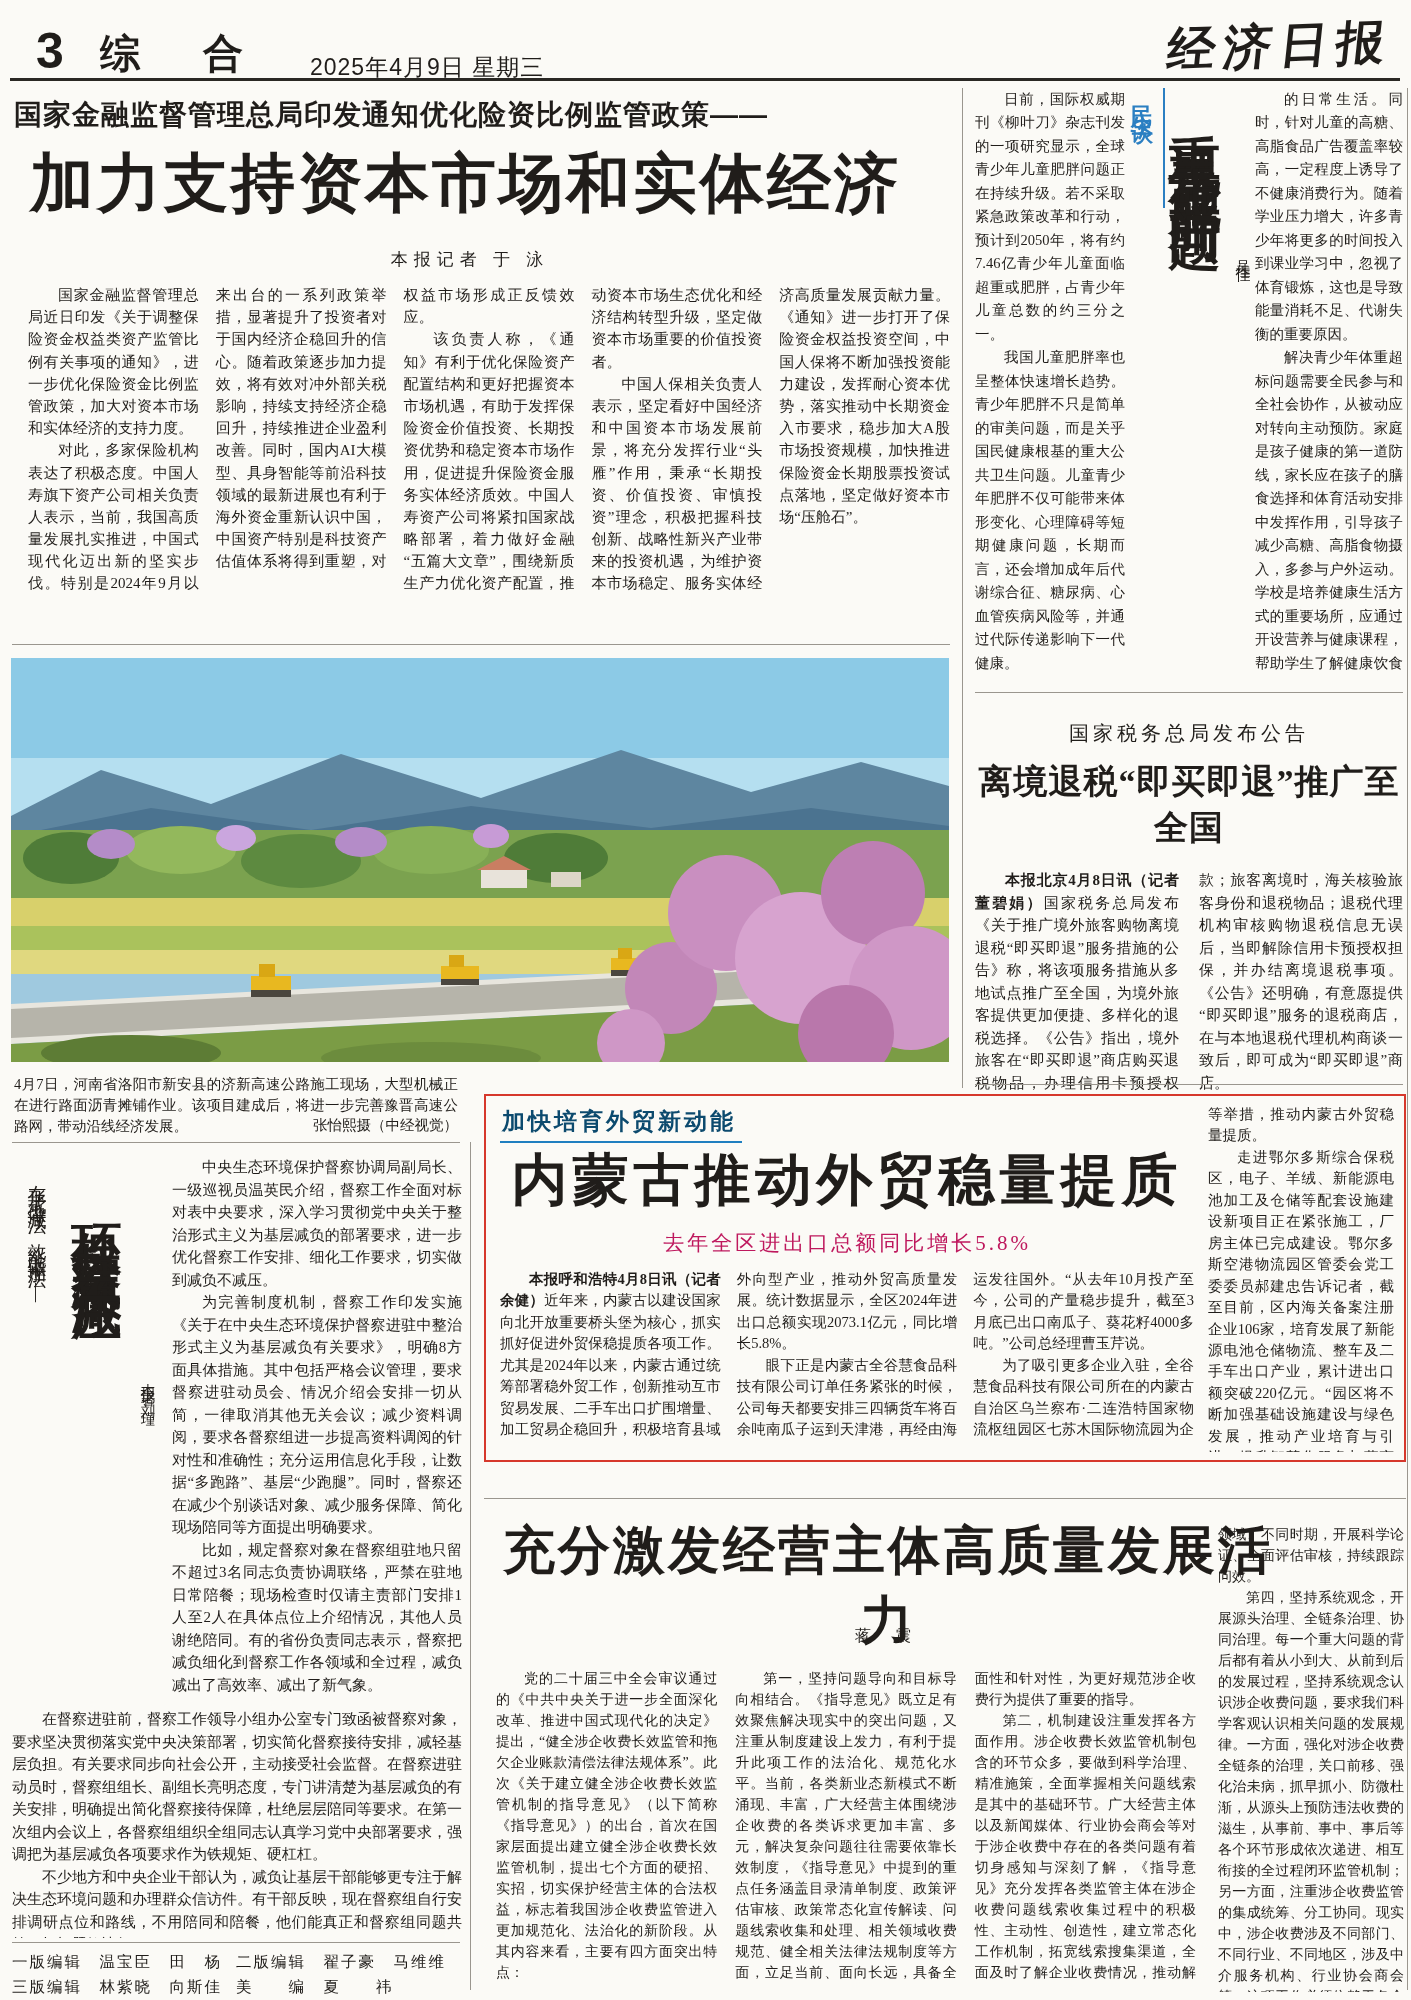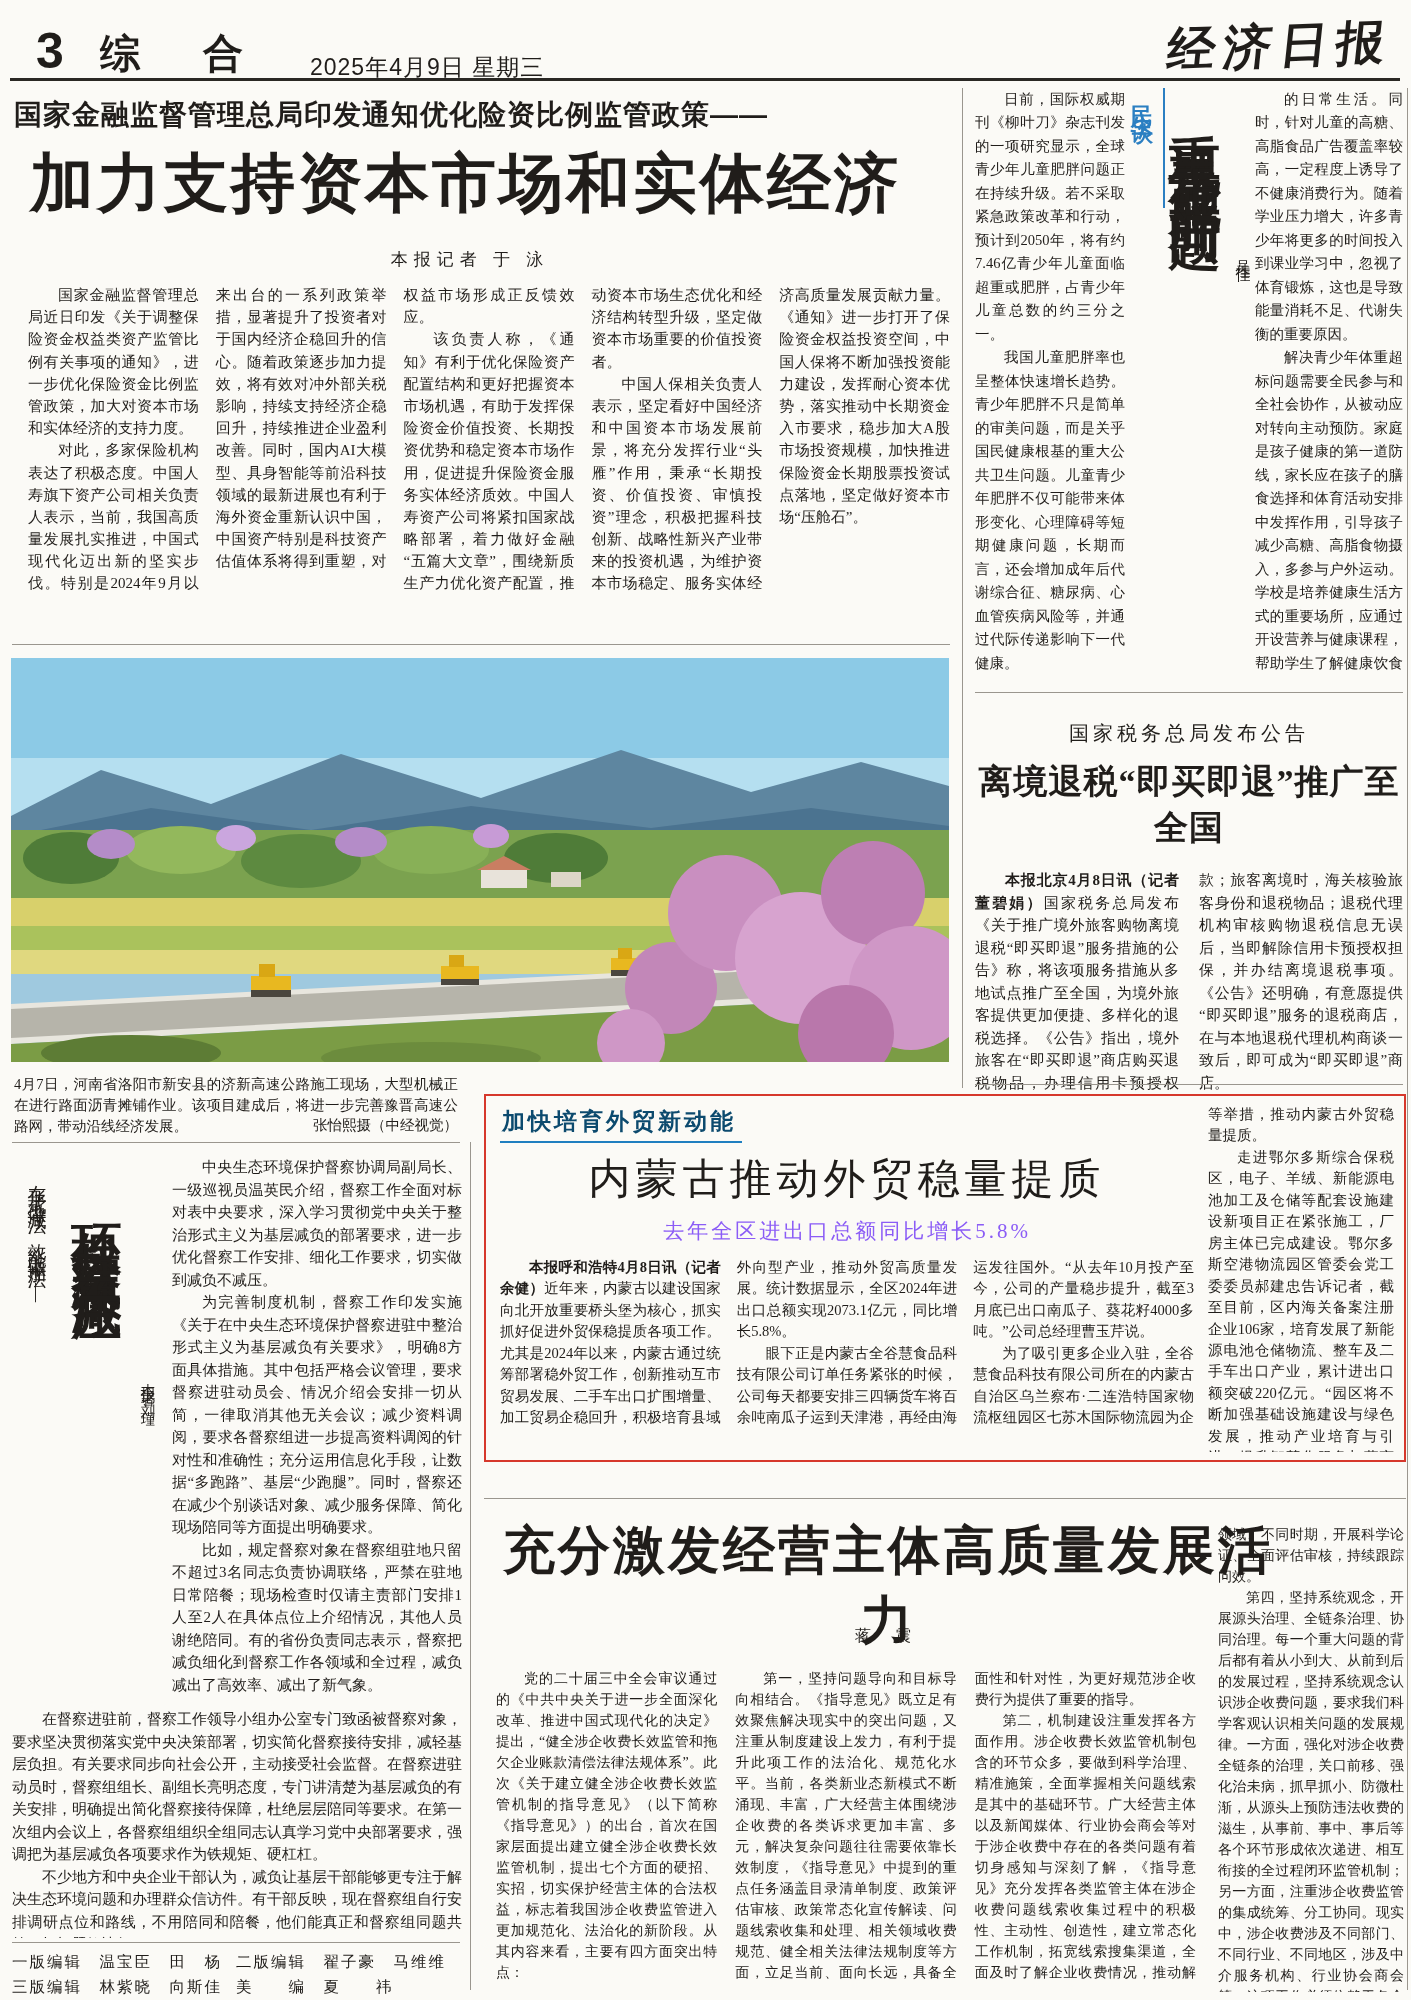--- a/index.html
+++ b/index.html
@@ -46,22 +46,22 @@
   .rule-ms-bottom { left:975px; top:692px; width:428px; height:1px; }
   .tax { left:975px; top:702px; width:428px; height:378px; }
   .tax-kicker { margin-top:18px; text-align:center; font-size:20px; letter-spacing:4px; }
   .tax-headline { margin-top:12px; text-align:center; font-size:34px; font-weight:900; letter-spacing:1px; font-family:"Liberation Serif","DejaVu Serif",serif; }
   .tax-body { margin-top:18px; height:252px; column-count:2; column-gap:20px; font-size:15px; line-height:1.5; }
   .rule-tax-bottom { left:975px; top:1084px; width:428px; height:1px; }
   
   .trade-box { left:484px; top:1094px; width:922px; height:368px; border:2.5px solid #d6382c; background:#fbfaf6; }
   .trade-left { position:absolute; left:14px; top:8px; width:694px; height:350px; }
   .trade-kicker { display:inline-block; color:#0c4a6e; font-size:23px; font-weight:bold; letter-spacing:3px; border-bottom:2px solid #1f7fc0; padding:2px 6px 4px 2px; }
-  .trade-title { margin-top:8px; text-align:center; font-size:42px; font-weight:400; letter-spacing:5px; font-family:"Liberation Serif","DejaVu Serif",serif; }
-  .trade-subtitle { margin-top:10px; text-align:center; font-size:21px; letter-spacing:3px; color:#8b5cf6; }
+  .trade-title { margin-top:0; text-align:center; font-size:56px; font-weight:700; letter-spacing:5px; font-family:"Liberation Serif","DejaVu Serif",serif; }
+  .trade-subtitle { margin-top:10px; text-align:center; font-size:21px; letter-spacing:3px; color:#be185d; }
   .trade-body { margin-top:12px; height:182px; column-count:3; column-gap:16px; font-size:14.5px; line-height:1.48; }
   .trade-right { position:absolute; left:722px; top:8px; width:186px; height:348px; font-size:14.5px; line-height:1.48; }
   
   .rule-env-top { left:12px; top:1142px; width:448px; height:1px; }
   .env { left:12px; top:1152px; width:450px; height:786px; }
   .env-intro { position:absolute; left:12px; top:18px; height:380px; font-size:19px; letter-spacing:5px; }
   .env-title { position:absolute; left:52px; top:32px; height:540px; font-size:50px; font-weight:900; letter-spacing:9px; font-family:"Liberation Serif","DejaVu Serif",serif; }
   .env-byline { position:absolute; left:126px; top:220px; height:170px; font-size:14.5px; letter-spacing:3px; }
   .env-main { position:absolute; left:160px; top:4px; width:290px; height:548px; font-size:15px; line-height:1.5; }
   .env-cont { position:absolute; left:0px; top:556px; width:450px; height:230px; font-size:15px; line-height:1.5; }

